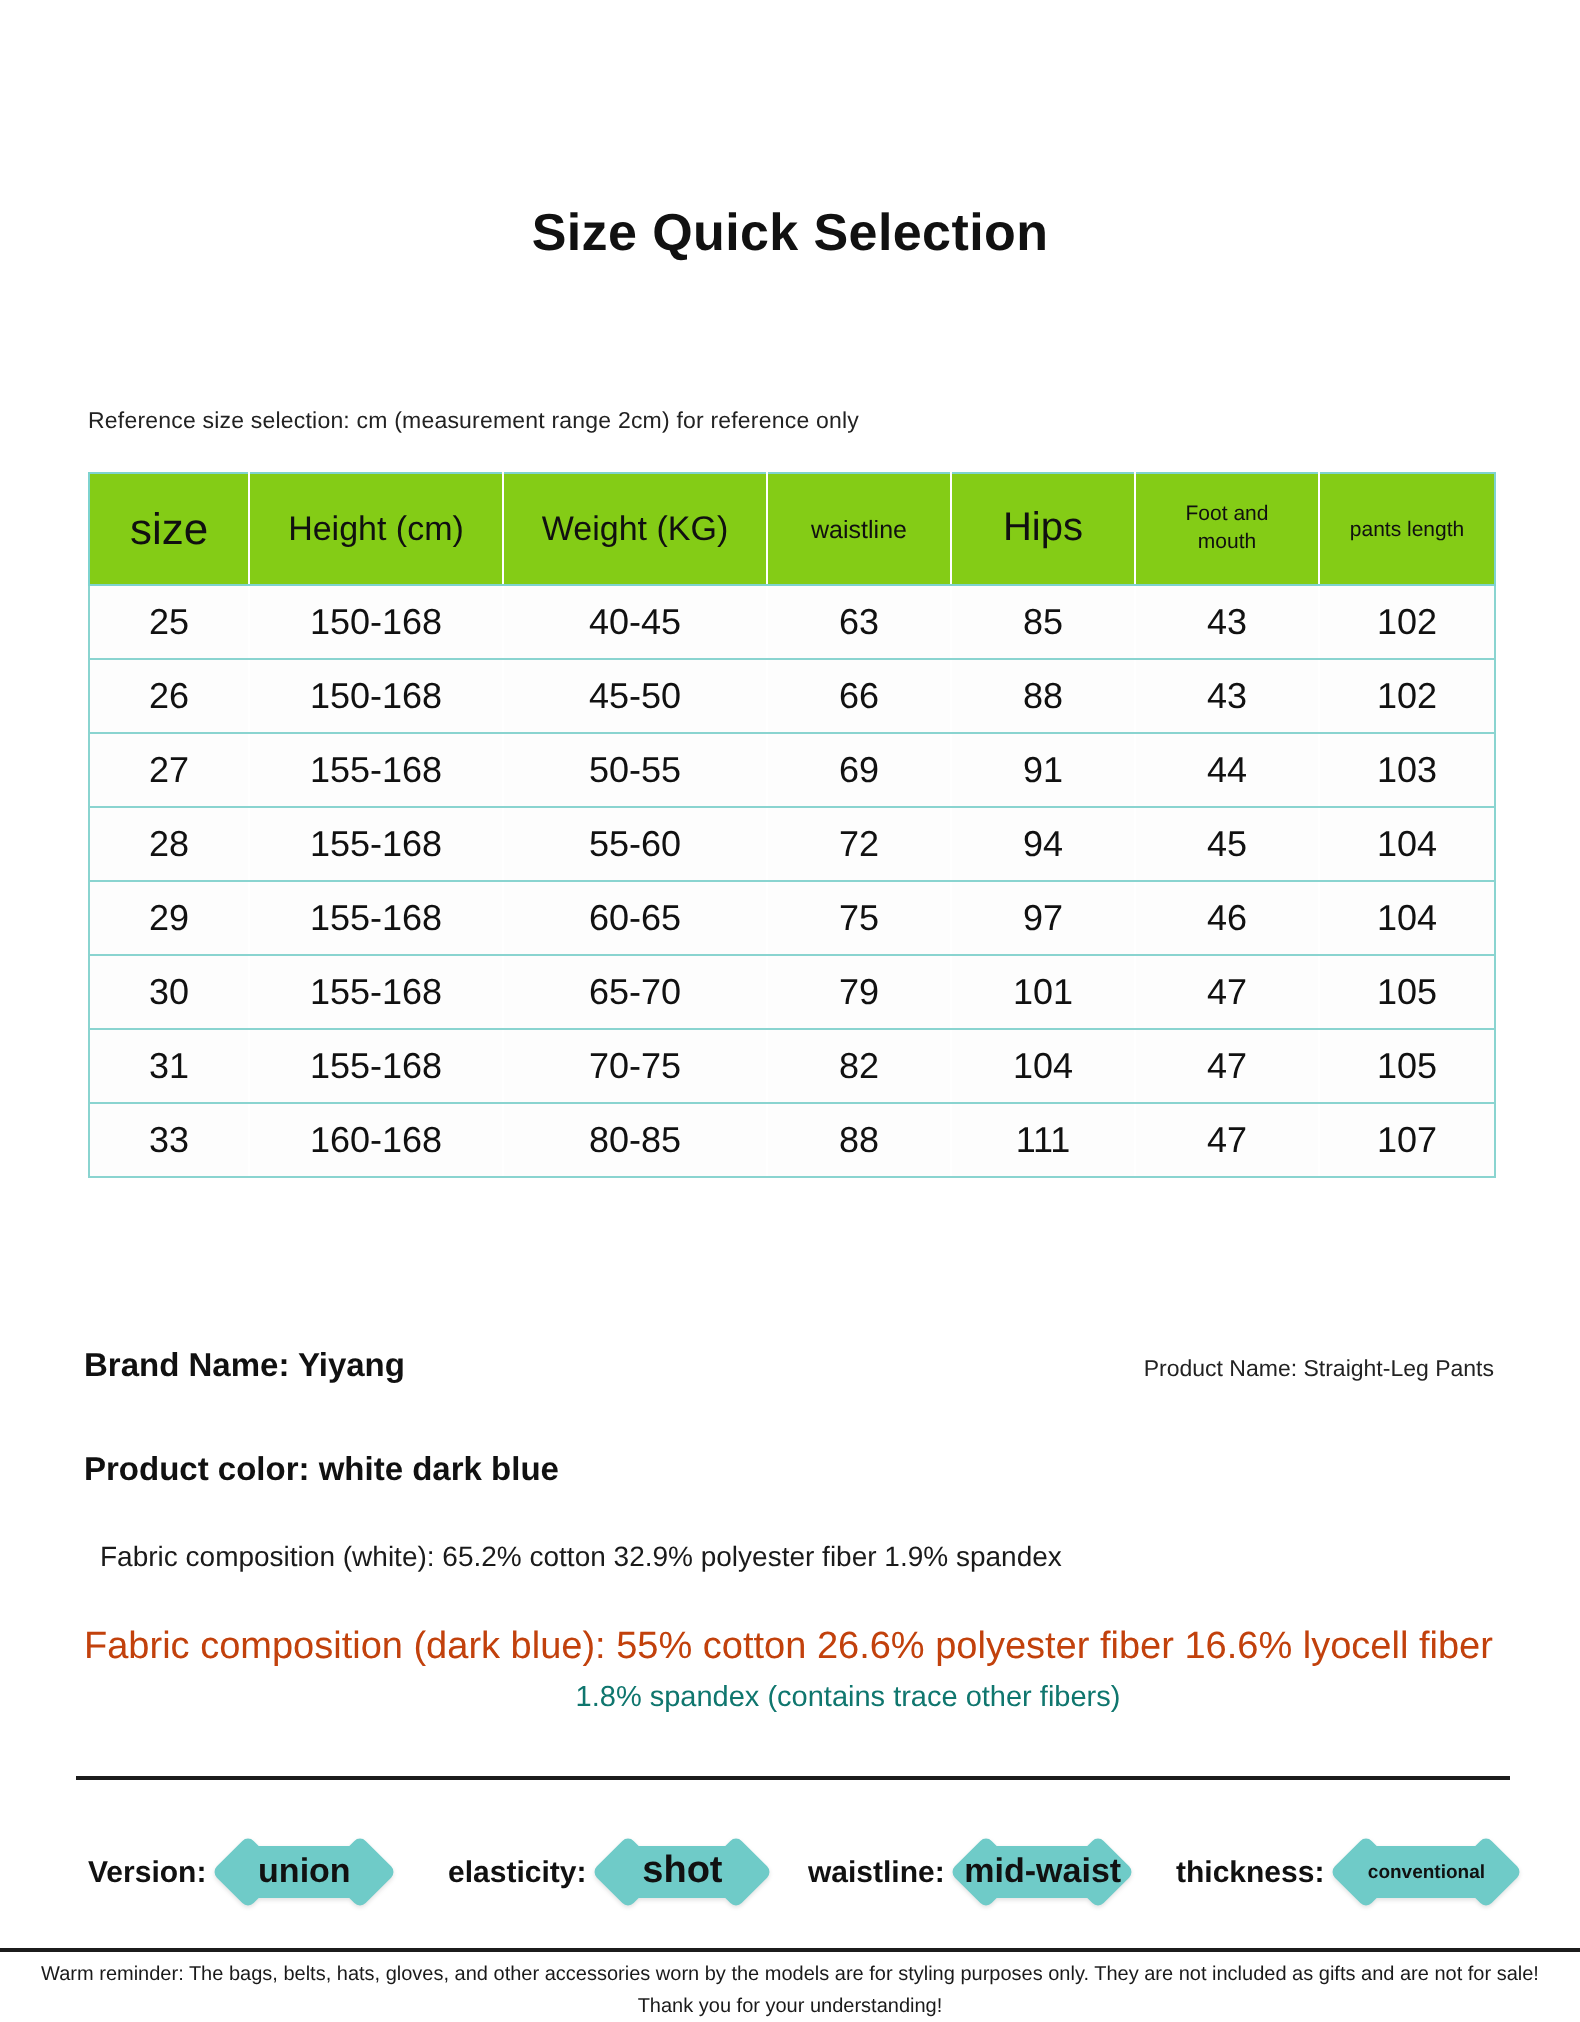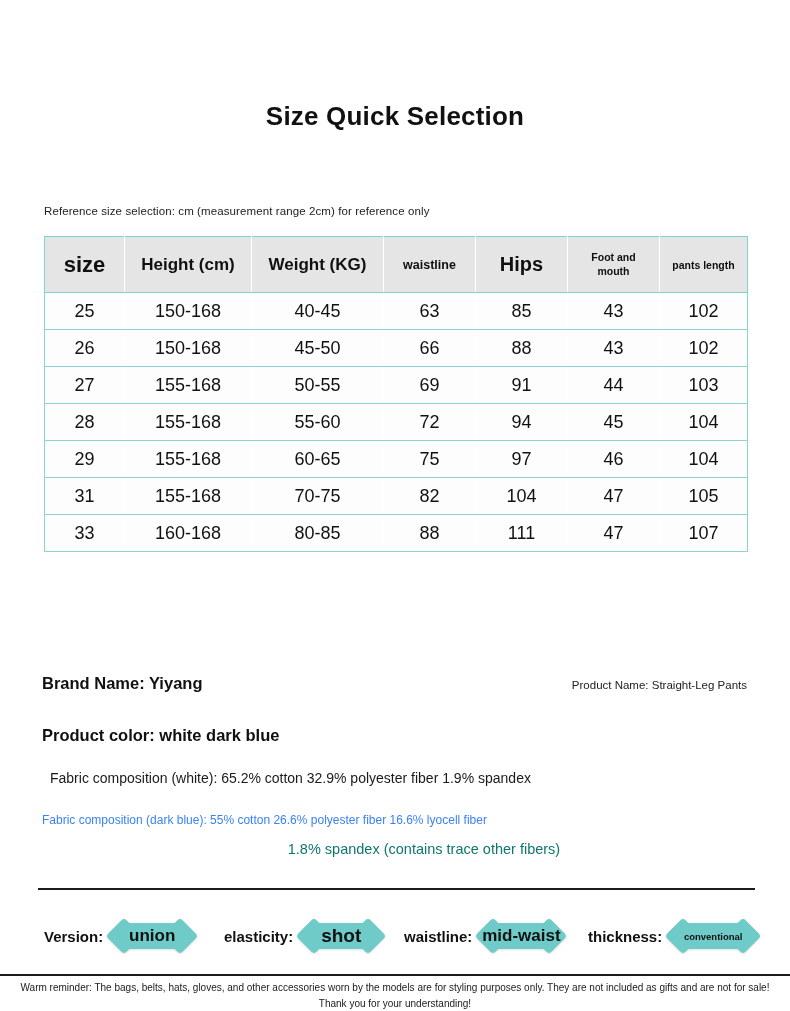--- a/index.html
+++ b/index.html
@@ -59,24 +59,24 @@
     table-layout: fixed;
   }
   table.size-table th,
   table.size-table td {
     border: 1px solid #8ad4d0;
     text-align: center;
     vertical-align: middle;
     padding: 0;
   }
   table.size-table thead th {
-    background: #e5e5e5;
+    background: #84cc16;
     height: 55px;
     color: #101010;
-    font-weight: bold;
+    font-weight: normal;
     border-color: #ffffff;
     border-top: 1px solid #7ed3cf;
     border-bottom: 1px solid #7ed3cf;
   }
   table.size-table thead th:first-child { border-left: 1px solid #7ed3cf; }
   table.size-table thead th:last-child  { border-right: 1px solid #7ed3cf; }
 
   
   th.h-size       { font-size: 22px; }
   th.h-height     { font-size: 17px; }
@@ -145,22 +145,22 @@
     position: absolute;
     left: 50px;
     top: 104px;
     font-size: 14px;
     color: #1a1a1a;
   }
   .fabric-2 {
     position: absolute;
     left: 42px;
     top: 147px;
-    font-size: 12px;
-    color: #3b82f6;
+    font-size: 19px;
+    color: #c2410c;
   }
   .fabric-3 {
     position: absolute;
     left: 0;
     top: 175px;
     width: 790px;
     text-align: center;
     font-size: 14.5px;
     color: #0f766e;
     padding-left: 29px;
@@ -341,20 +341,29 @@
             <td class="c-pants">104</td>
           </tr>
           <tr>
             <td class="c-size">29</td>
             <td class="c-height">155-168</td>
             <td class="c-weight">60-65</td>
             <td class="c-waistline">75</td>
             <td class="c-hips">97</td>
             <td class="c-foot">46</td>
             <td class="c-pants">104</td>
+          </tr>
+          <tr>
+            <td class="c-size">30</td>
+            <td class="c-height">155-168</td>
+            <td class="c-weight">65-70</td>
+            <td class="c-waistline">79</td>
+            <td class="c-hips">101</td>
+            <td class="c-foot">47</td>
+            <td class="c-pants">105</td>
           </tr>
           <tr>
             <td class="c-size">31</td>
             <td class="c-height">155-168</td>
             <td class="c-weight">70-75</td>
             <td class="c-waistline">82</td>
             <td class="c-hips">104</td>
             <td class="c-foot">47</td>
             <td class="c-pants">105</td>
           </tr>

